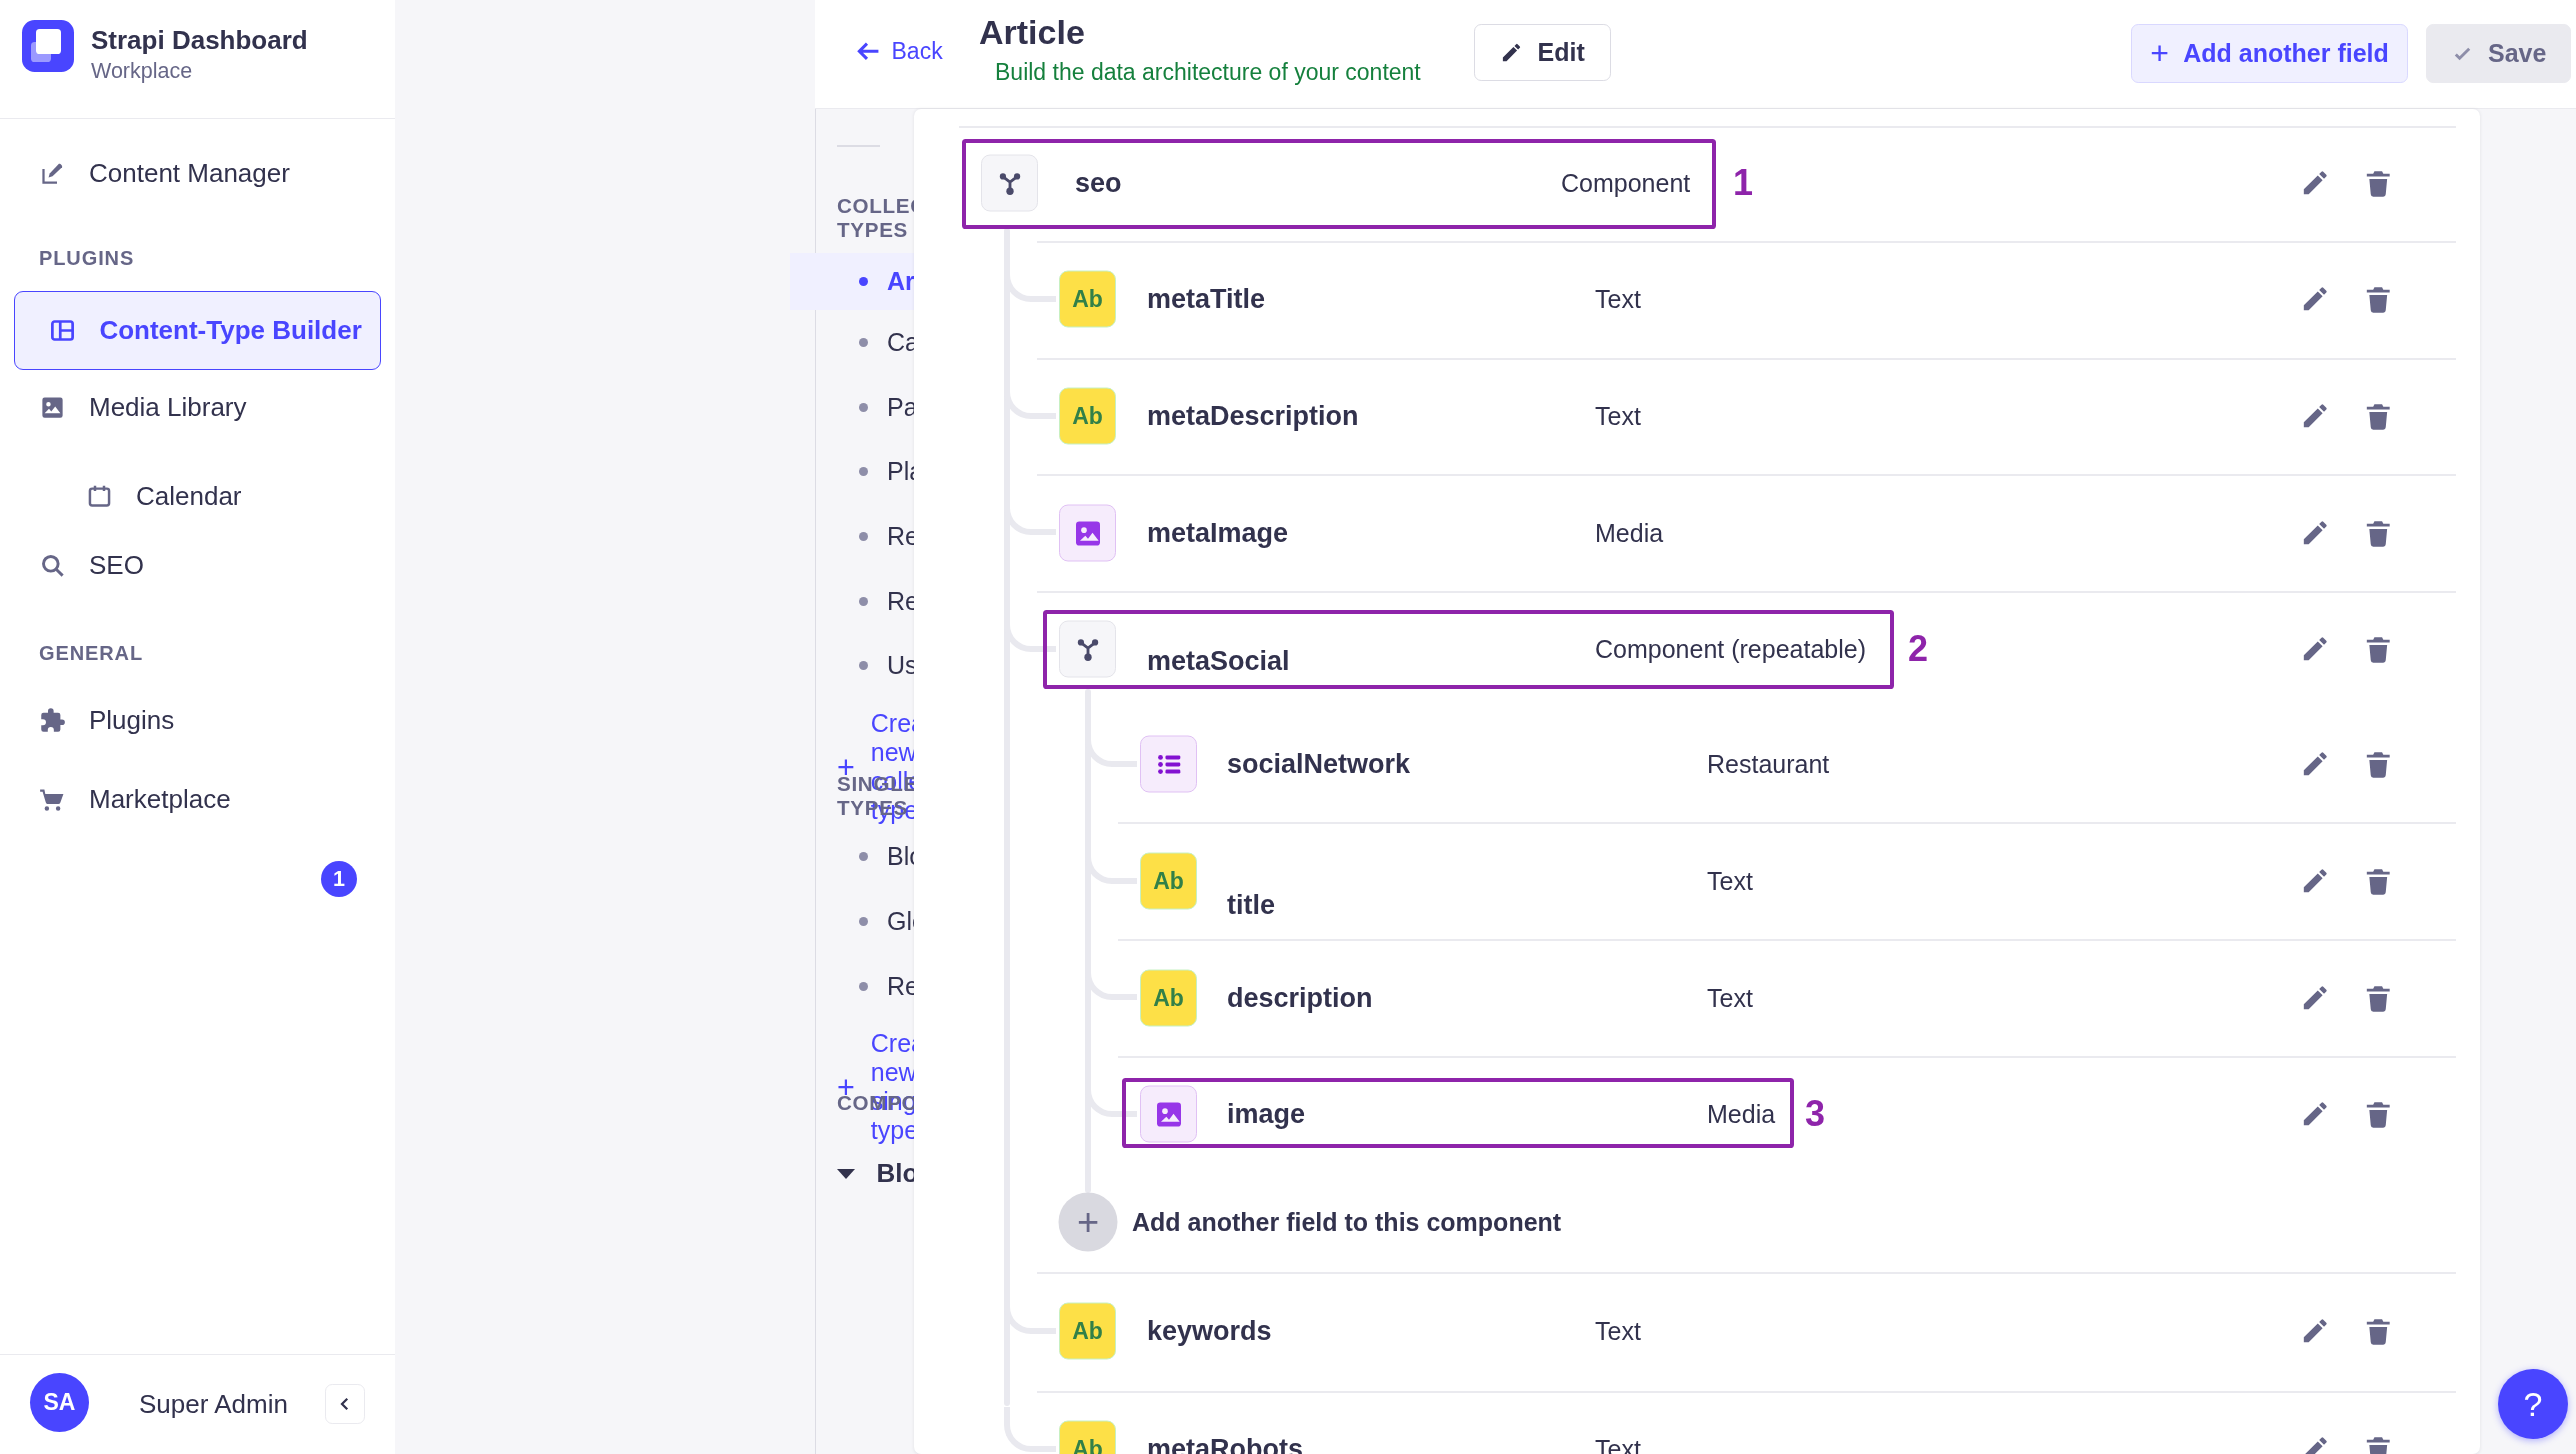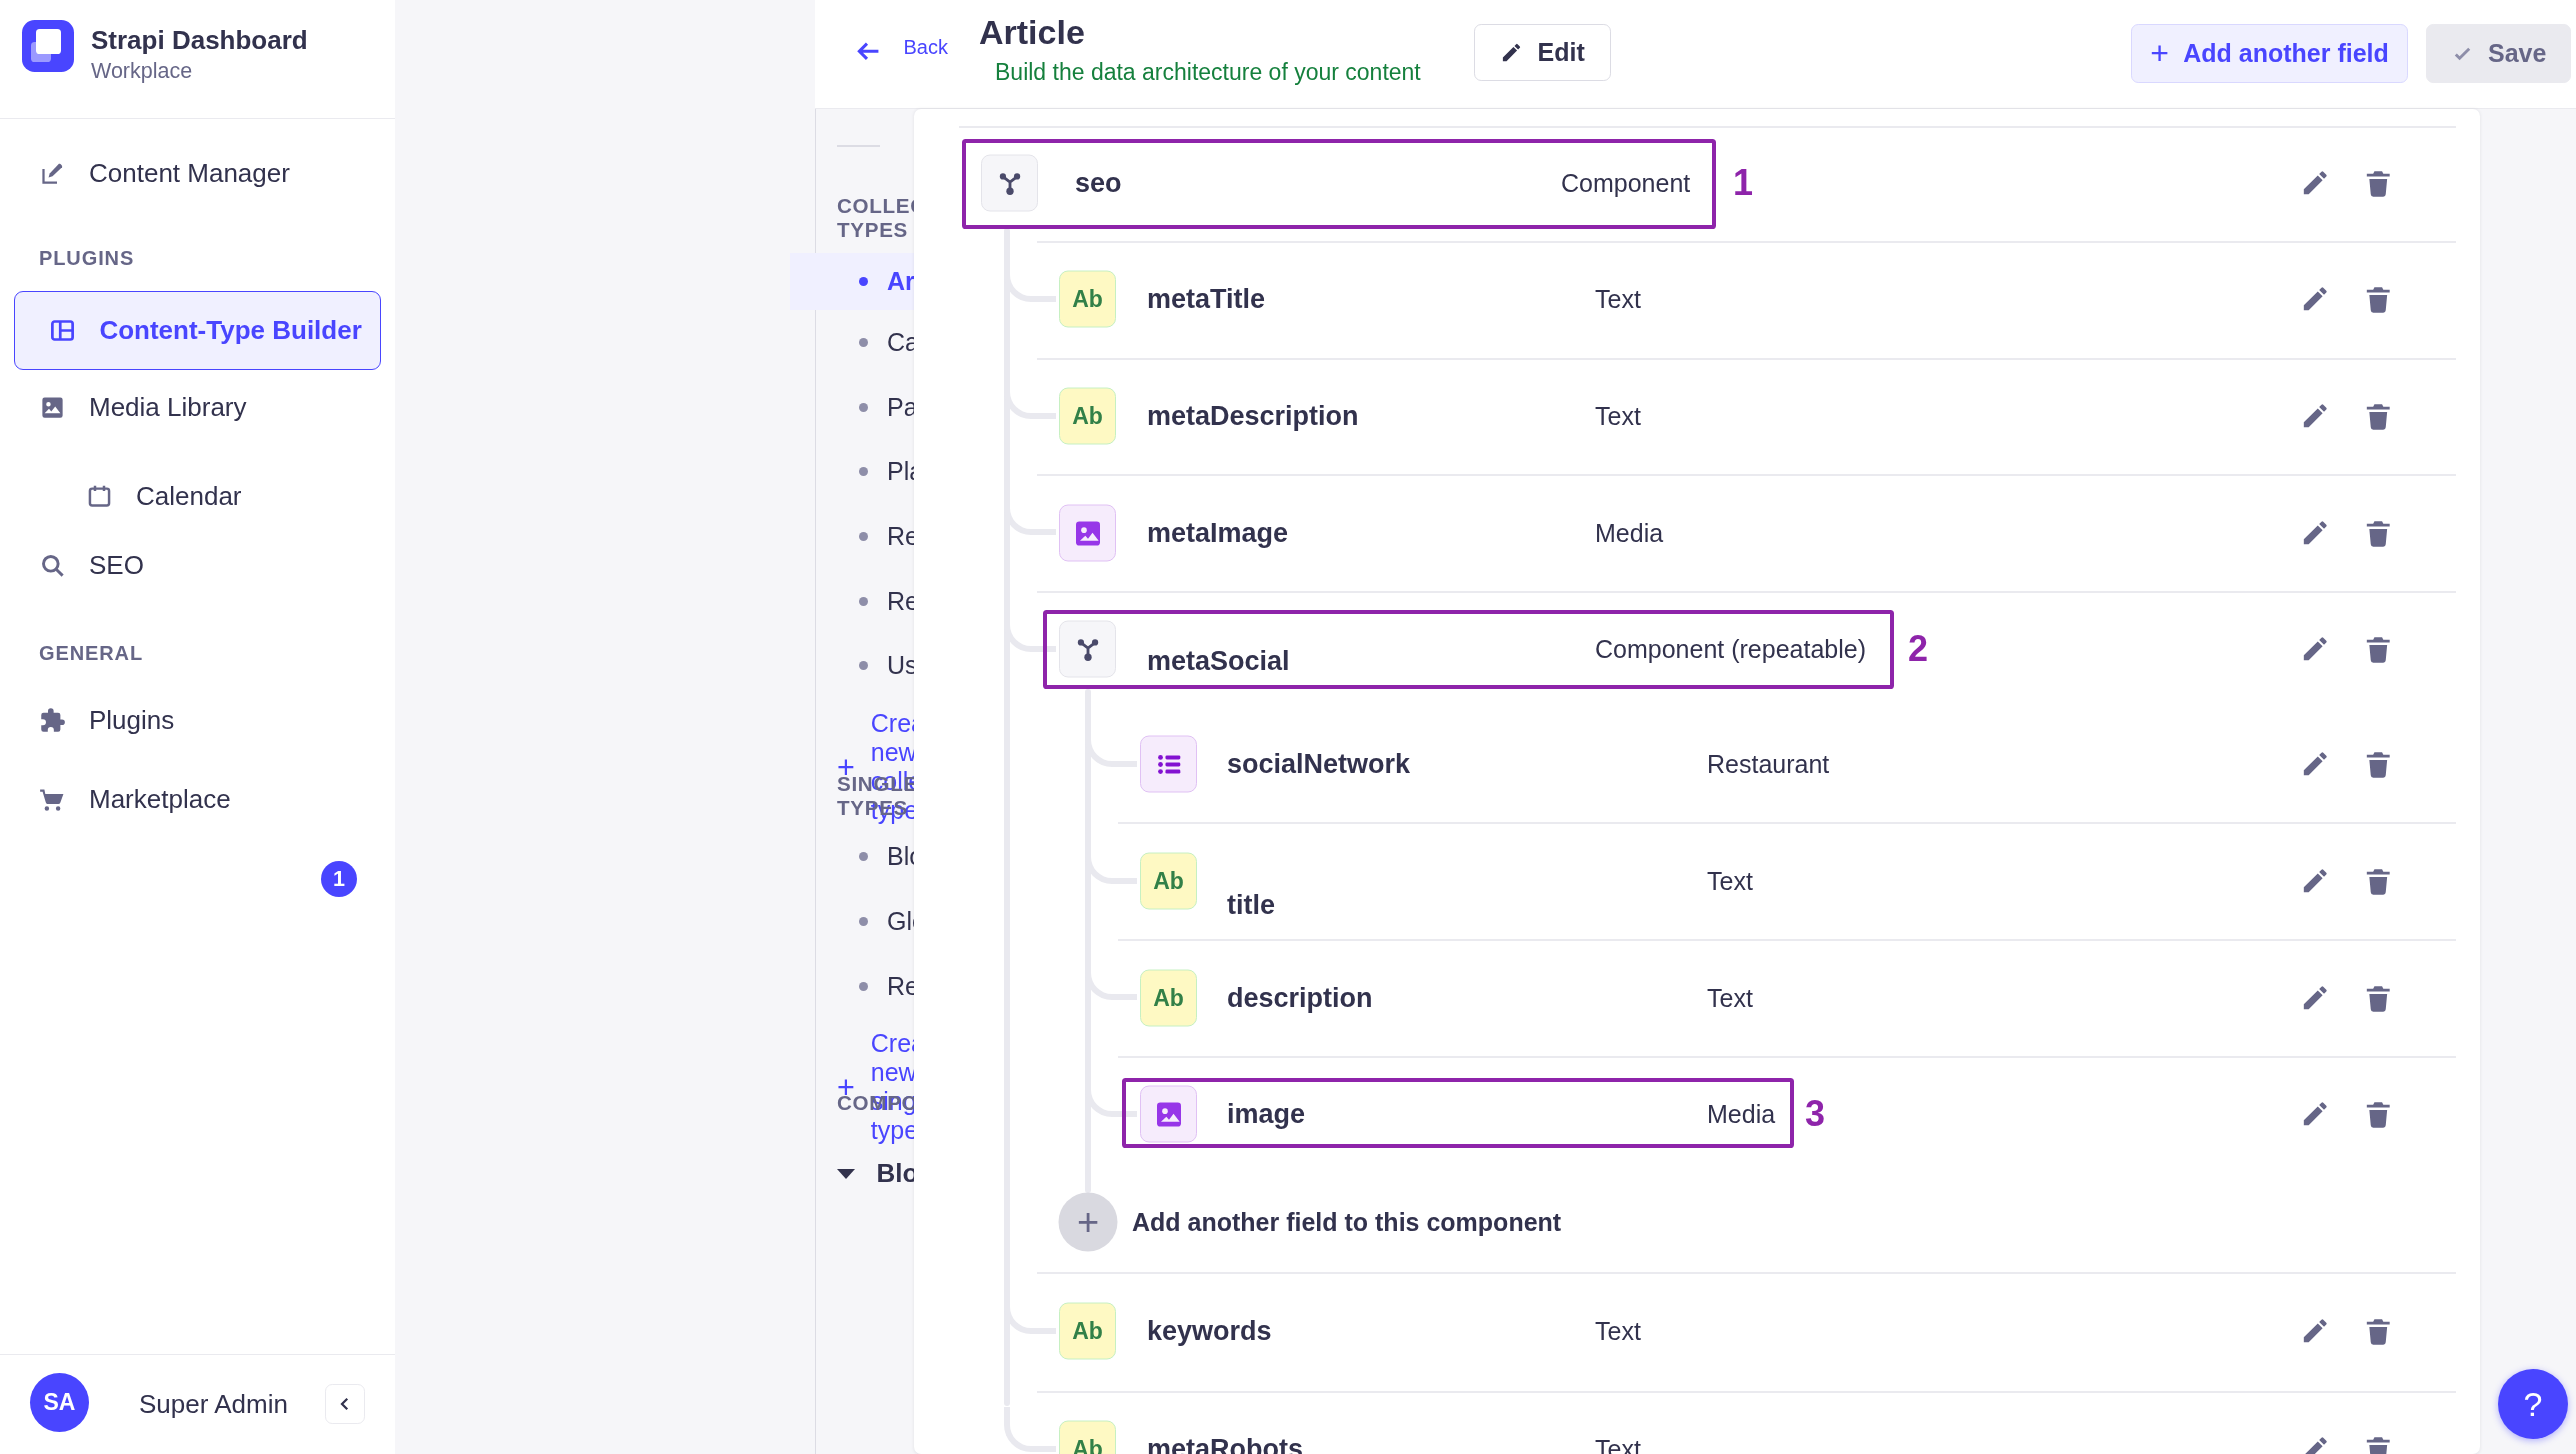--- a/index.html
+++ b/index.html
@@ -54,40 +54,40 @@
   .ct-item.active .lbl{color:#4945ff;font-weight:600;}
   .ct-item.active .active-bar{position:absolute;right:0;top:0;width:7.2px;height:100%;background:#4945ff;}
   .ct-item.sub .bullet{margin-left:154px;}
   .panel-action{left:442px;font-size:25px;color:#4945ff;display:flex;align-items:center;gap:16px;cursor:pointer;font-weight:500;}
   .panel-action .plus{font-size:30.5px;font-weight:400;line-height:1;}
   .blocks-row{left:442px;display:flex;align-items:center;gap:21.5px;font-size:26px;font-weight:600;color:#32324d;cursor:pointer;}
   .blocks-row .tri{width:0;height:0;border-left:9px solid transparent;border-right:9px solid transparent;border-top:10.8px solid #32324d;}
 
   
   #main-header{left:815px;top:0;width:1761px;height:108px;background:#fff;border-bottom:0.9px solid #eaeaef;}
-  .back-link{left:38px;top:36px;display:flex;align-items:flex-start;gap:20px;color:#4945ff;font-size:20px;cursor:pointer;}
+  .back-link{left:38px;top:36px;display:flex;align-items:center;gap:8px;color:#4945ff;font-size:23px;cursor:pointer;}
   .page-title{left:164px;top:12.6px;font-size:34px;font-weight:bold;color:#32324d;}
   .page-sub{left:180px;top:59px;font-size:23px;color:#15803d;}
   .btn{border-radius:7.2px;display:flex;align-items:center;justify-content:center;gap:14.4px;font-size:25px;font-weight:600;cursor:pointer;box-sizing:border-box;margin-left:36px;}
   #edit-btn{left:623px;top:24px;width:137px;height:57px;background:#fff;border:0.9px solid #dcdce4;color:#32324d;}
   #add-field-btn{left:1280px;top:24px;width:277px;height:59px;background:#f0f0ff;border:0.9px solid #d9d8ff;color:#4945ff;}
   #add-field-btn .plus{font-size:32px;font-weight:400;}
   #save-btn{left:1575px;top:24px;width:145px;height:59px;background:#eaeaef;border:0.9px solid #eaeaef;color:#666687;}
 
   
   #card{left:914px;top:109px;width:1566px;height:1345px;background:#fff;border-radius:7.2px;box-shadow:0 0.9px 3.6px rgba(33,33,52,.1);}
   .top-line{left:45px;top:17px;width:1497px;height:1.8px;background:#eaeaef;}
   .row-divider{height:1.8px;background:#eaeaef;}
   .tree{background:#e9e9ef;border-radius:3.6px;}
   .tree-elbow{border-left:6.3px solid #e9e9ef;border-bottom:6.3px solid #e9e9ef;border-bottom-left-radius:27px;box-sizing:border-box;}
   .field-name{font-size:27px;font-weight:600;color:#32324d;transform:translateY(-50%);}
   .field-type{font-size:25px;color:#32324d;transform:translateY(-50%);}
   .icon-box{width:57px;height:57px;border-radius:9px;box-sizing:border-box;display:flex;align-items:center;justify-content:center;transform:translateY(-50%);}
   .ic-neutral{background:#f6f6f9;border:0.9px solid #e4e4ea;}
-  .ic-green{background:#fef9c3;border:0.9px solid #c6f0c2;color:#328048;font-size:23px;font-weight:bold;}
+  .ic-green{background:#fde047;border:0.9px solid #c6f0c2;color:#328048;font-size:23px;font-weight:bold;}
   .ic-purple{background:#f6ecfc;border:0.9px solid #e0c1f4;}
   .row-action{width:39px;height:39px;display:flex;align-items:center;justify-content:center;cursor:pointer;transform:translateY(-50%);}
   .anno-box{border:4.5px solid #8e24aa;border-radius:3.6px;box-sizing:border-box;}
   .anno-num{font-size:36px;font-weight:bold;color:#8e24aa;transform:translateY(-50%);}
   .add-circle{width:59px;height:59px;border-radius:50%;background:#d9d9e0;color:#666687;font-size:38px;font-weight:300;
     display:flex;align-items:center;justify-content:center;cursor:pointer;transform:translate(-50%,-50%);}
   .add-label{font-size:25px;font-weight:600;color:#32324d;transform:translateY(-50%);}
 
   
   #help-btn{left:2498px;top:1369px;width:70px;height:70px;border-radius:50%;background:#4945ff;color:#fff;

